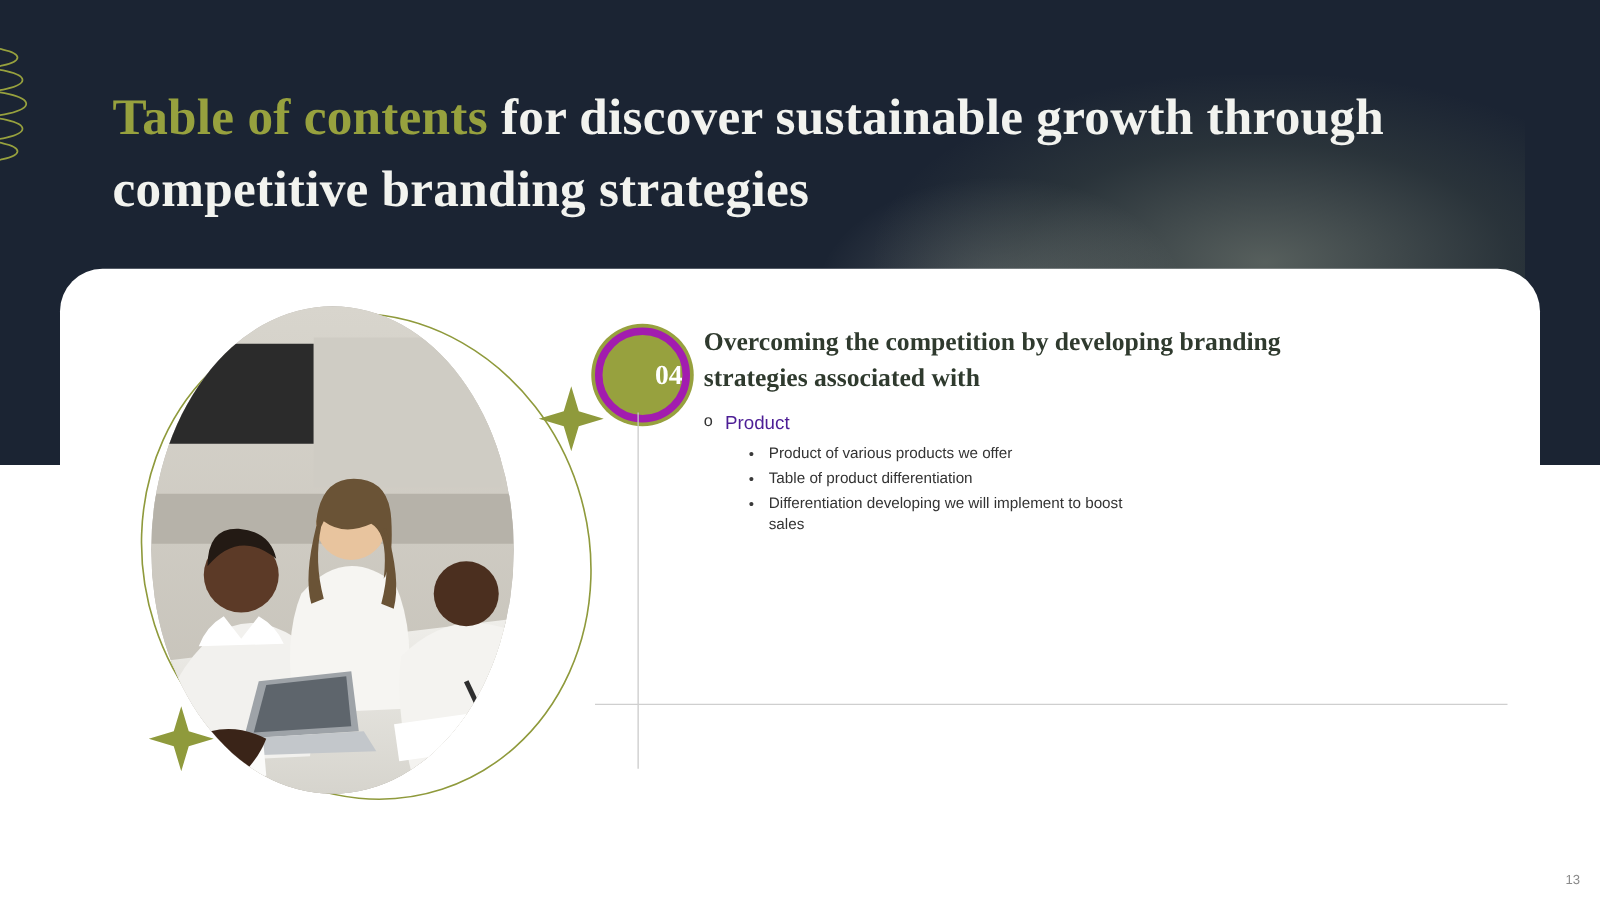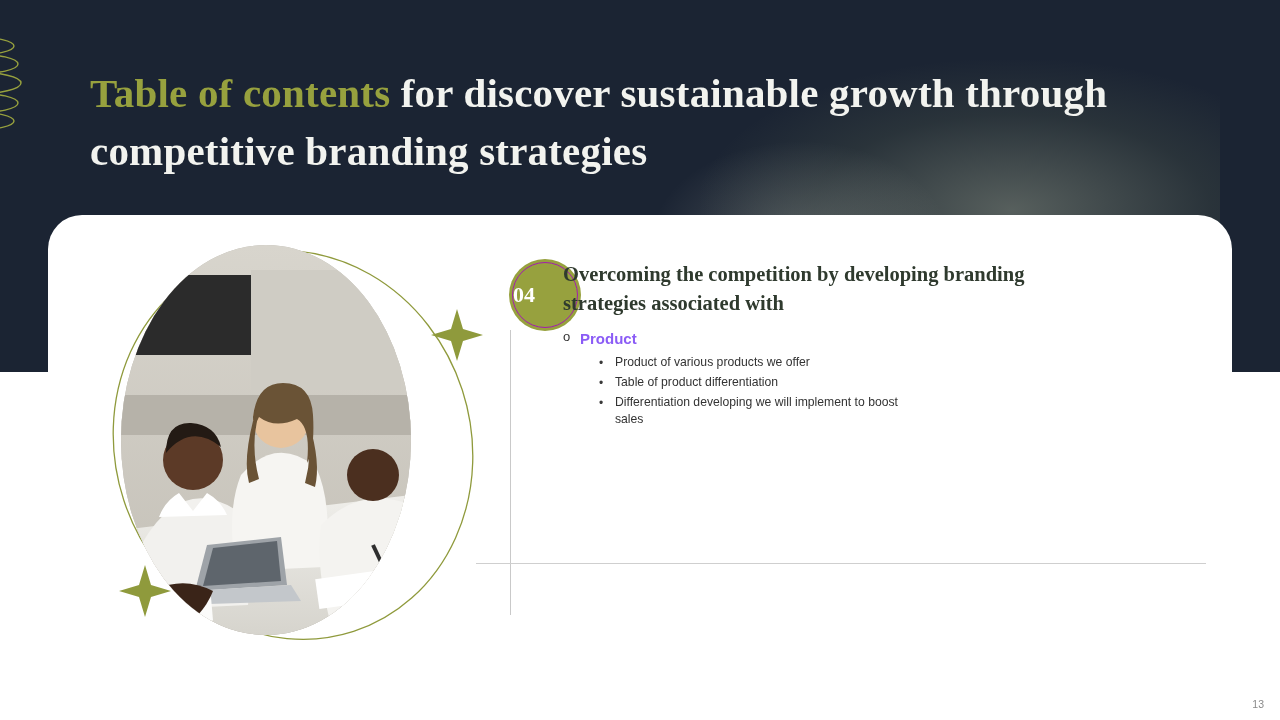--- a/index.html
+++ b/index.html
@@ -114,26 +114,25 @@
   }
   
   .badge {
     position: absolute;
     left: 428px;
     top: 47px;
     width: 64px;
     height: 64px;
     border-radius: 50%;
     background: #97a13e;
-    border: 1px solid #a21caf;
+    border: 6px solid #a21caf;
     box-shadow: 0 0 0 3px #97a13e;
     display: flex;
     align-items: center;
-    justify-content: flex-start;
-    margin-left: 36px;
+    justify-content: flex-end;
   }
   .badge-num {
     font-family: "Liberation Serif", serif;
     font-weight: bold;
     font-size: 22px;
     color: #ffffff;
     line-height: 1;
   }
   
   .vline {
@@ -175,23 +174,23 @@
   }
   .sub-marker {
     font-size: 13px;
     color: #333333;
     width: 17px;
     flex: 0 0 17px;
     line-height: 1.45;
   }
   .sub-label {
     font-family: "Liberation Sans", sans-serif;
-    font-weight: bold;
+    font-weight: normal;
     font-size: 15px;
-    color: #8b5cf6;
+    color: #4c1d95;
     line-height: 1.45;
   }
   .bullets {
     margin: 3px 0 0 36px;
   }
   .bullet {
     display: flex;
     align-items: flex-start;
     margin-bottom: 2px;
   }

